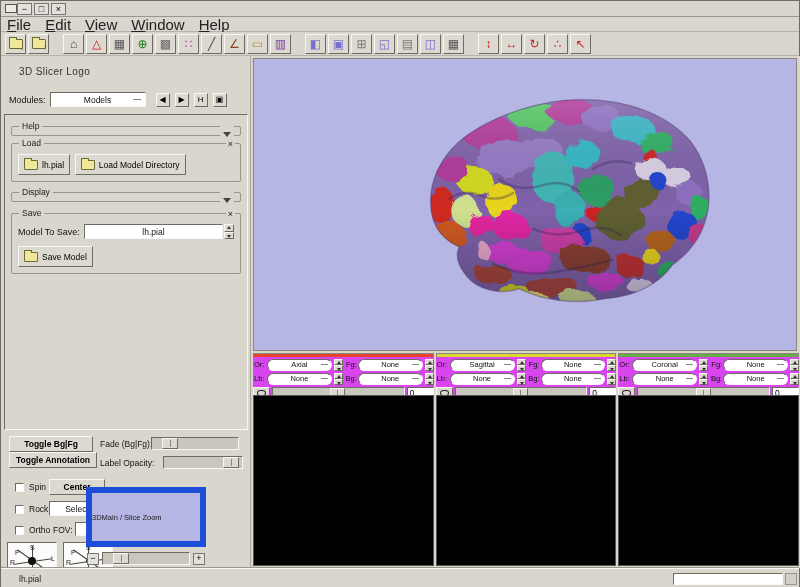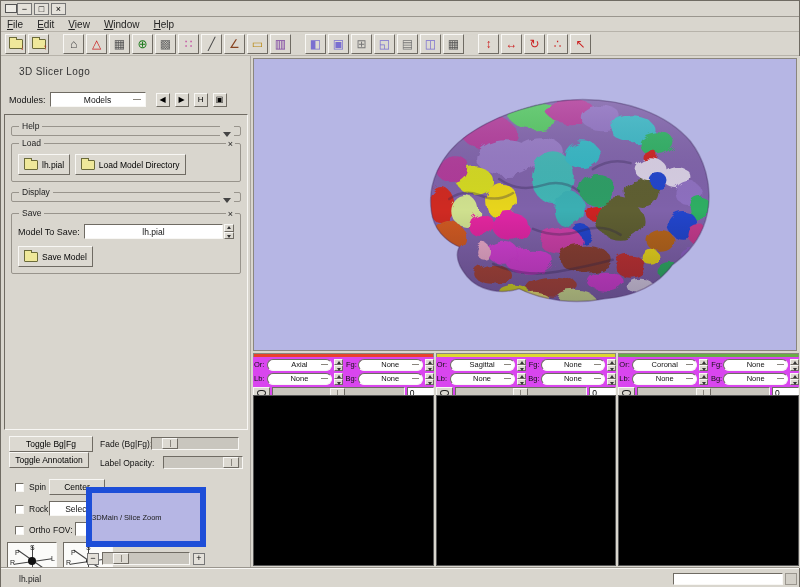--- a/index.html
+++ b/index.html
@@ -13,21 +13,21 @@
               border-bottom:1px solid #9a968e; display:flex; align-items:center; }
   .titlebar .win-icon { width:12px; height:9px; margin-left:4px; border:1px solid #555; background:#eceae4; }
   .titlebar .title { flex:1; text-align:center; font-weight:bold; font-size:10px; color:#222; }
   .win-btns { display:flex; gap:2px; margin-right:3px; }
   .win-btn { width:15px; height:12px; font-size:9px; line-height:10px; text-align:center;
              border:1px solid #777; background:#e4e1da; cursor:default; }
 
   
   .menubar { position:absolute; top:16px; left:0; right:0; height:15px; background:#d9d6ce;
              border-bottom:1px solid #b7b3aa; display:flex; align-items:center; padding-left:6px; gap:14px; }
-  .menu-item { display:inline-block; font-size:10px; color:#222;text-align:center; }
+  .menu-item { display:inline-block; font-size:15px; color:#222;text-align:center; }
   .menu-item::first-letter { text-decoration:underline; }
 
   
   .toolbar { position:absolute; top:31px; left:0; right:0; height:24px; background:#d9d6ce;
              border-bottom:1px solid #b7b3aa; display:flex; align-items:center; padding-left:4px; }
   .tb-group { display:flex; gap:2px; margin-right:14px; }
   .tb-btn { position:relative; width:21px; height:20px; border:1px solid; border-color:#f8f7f4 #6f6b63 #6f6b63 #f8f7f4;
             background:#dcd9d1; display:flex; align-items:center; justify-content:center; padding:0; }
   .tb-glyph { font-size:12px; line-height:12px; }
   .tb-arrow { position:absolute; right:1px; bottom:1px; font-size:8px; font-weight:bold; }
@@ -69,21 +69,21 @@
   .spin i { flex:1; border:1px solid; border-color:#f8f7f4 #6f6b63 #6f6b63 #f8f7f4; background:#dcd9d1;
             position:relative; }
   .spin i::after { content:""; position:absolute; left:2px; }
   .spin .up::after { top:1px; border-left:2px solid transparent; border-right:2px solid transparent;
                      border-bottom:3px solid #333; }
   .spin .dn::after { top:2px; border-left:2px solid transparent; border-right:2px solid transparent;
                      border-top:3px solid #333; }
 
   
   .vc-btn { position:absolute; height:16px; border:1px solid; border-color:#f8f7f4 #6f6b63 #6f6b63 #f8f7f4;
-            background:#dcd9d1; font-size:8.5px; padding:0 4px; }
+            background:#dcd9d1; font-size:8.5px; padding:0 4px;font-weight:bold; }
   .vc-label { position:absolute; font-size:8.5px; }
   .slider { position:absolute; height:13px; background:#c9c6be; border:1px solid;
             border-color:#6f6b63 #f8f7f4 #f8f7f4 #6f6b63; }
   .slider .thumb { position:absolute; top:0; width:16px; height:11px; background:#dcd9d1;
                    border:1px solid; border-color:#f8f7f4 #6f6b63 #6f6b63 #f8f7f4; }
   .slider .thumb::after { content:""; position:absolute; left:7px; top:1px; bottom:1px; width:1px; background:#8a867e; }
   .checkbox { position:absolute; width:9px; height:9px; background:#fff; border:1px solid;
               border-color:#6f6b63 #f8f7f4 #f8f7f4 #6f6b63; }
   .entry { position:absolute; background:#fff; border:1px solid; border-color:#6f6b63 #f8f7f4 #f8f7f4 #6f6b63;
            font-size:8.5px; padding:0 2px; font-family:"Liberation Sans",sans-serif; }
@@ -302,21 +302,21 @@
           </div>
           <button class="folder-btn">
             <span class="mini-folder"></span>
             <span>Save Model</span>
           </button>
         </div>
       </div>
     </div>
 
     <button class="vc-btn" style="left:8px; top:380px; width:84px">Toggle Bg|Fg</button>
-    <button class="vc-btn" style="left:8px; top:396px; width:80px">Toggle Annotation</button>
+    <button class="vc-btn" style="left:8px; top:396px; width:88px">Toggle Annotation</button>
 
     <span class="vc-label" style="left:99px; top:383px">Fade (Bg|Fg):</span>
     <div class="slider" style="left:150px; top:381px; width:88px">
       <div class="thumb" style="left:12%"></div>
     </div>
     <span class="vc-label" style="left:99px; top:402px">Label Opacity:</span>
     <div class="slider" style="left:162px; top:400px; width:80px">
       <div class="thumb" style="left:76%"></div>
     </div>
 

